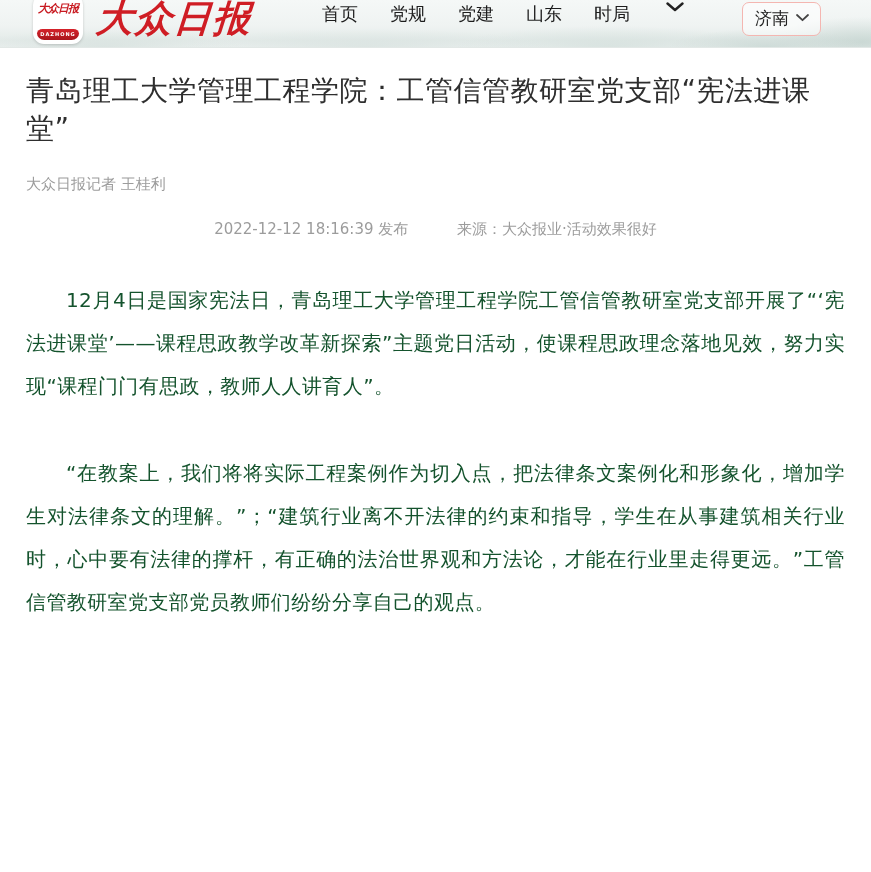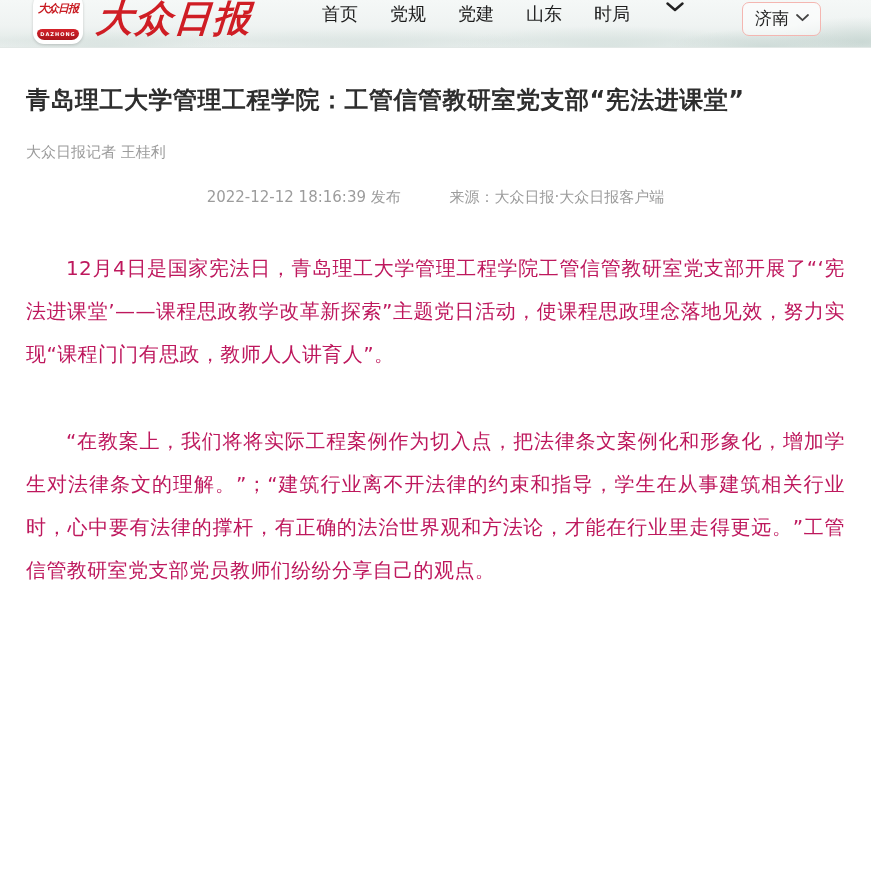--- a/index.html
+++ b/index.html
@@ -106,24 +106,24 @@
     background: rgba(255,255,255,.55);
     cursor: pointer;
   }
   .city-chip .city-label { font-size: 17px; color: #222; }
   .chev { display: block; }
 
   
   .content { padding: 0 26px; }
 
   .article-title {
-    margin-top: 36px;
-    font-size: 24px;
+    margin-top: 24px;
+    font-size: 28px;
     line-height: 1.35;
-    font-weight: 700;
+    font-weight: 400;
     color: #2e2e2e;
     letter-spacing: .5px;
   }
 
   .byline {
     margin-top: 27px;
     text-align: left;
     color: #9c9c9c;
     font-size: 15px;
   }
@@ -132,21 +132,21 @@
     text-align: center;
     color: #9c9c9c;
     font-size: 15px;
   }
   .meta-line .meta-source { margin-left: 44px; }
 
   .article-body { margin-top: 40px; }
   .article-body p {
     font-size: 20px;
     line-height: 43px;
-    color: #be185d;
+    color: #14532d;
     letter-spacing: .4px;
     text-indent: 2em;
     margin-bottom: 44px;
     text-align: justify;
   }
 </style>
 </head>
 <body>
 
 <header class="site-header">
@@ -180,21 +180,21 @@
   </nav>
 </header>
 
 <main class="content">
   <h1 class="article-title">青岛理工大学管理工程学院：工管信管教研室党支部“宪法进课堂”</h1>
 
   <div class="byline">大众日报记者 王桂利</div>
 
   <div class="meta-line">
     <span class="meta-time">2022-12-12 18:16:39 发布</span>
-    <span class="meta-source">来源：大众日报·大众日报客户端</span>
+    <span class="meta-source">来源：大众报业·活动效果很好</span>
   </div>
 
   <article class="article-body">
     <p>12月4日是国家宪法日，青岛理工大学管理工程学院工管信管教研室党支部开展了“‘宪法进课堂’——课程思政教学改革新探索”主题党日活动，使课程思政理念落地见效，努力实现“课程门门有思政，教师人人讲育人”。</p>
     <p>“在教案上，我们将将实际工程案例作为切入点，把法律条文案例化和形象化，增加学生对法律条文的理解。”；“建筑行业离不开法律的约束和指导，学生在从事建筑相关行业时，心中要有法律的撑杆，有正确的法治世界观和方法论，才能在行业里走得更远。”工管信管教研室党支部党员教师们纷纷分享自己的观点。</p>
 
   </article>
 </main>
 
 </body></html>

